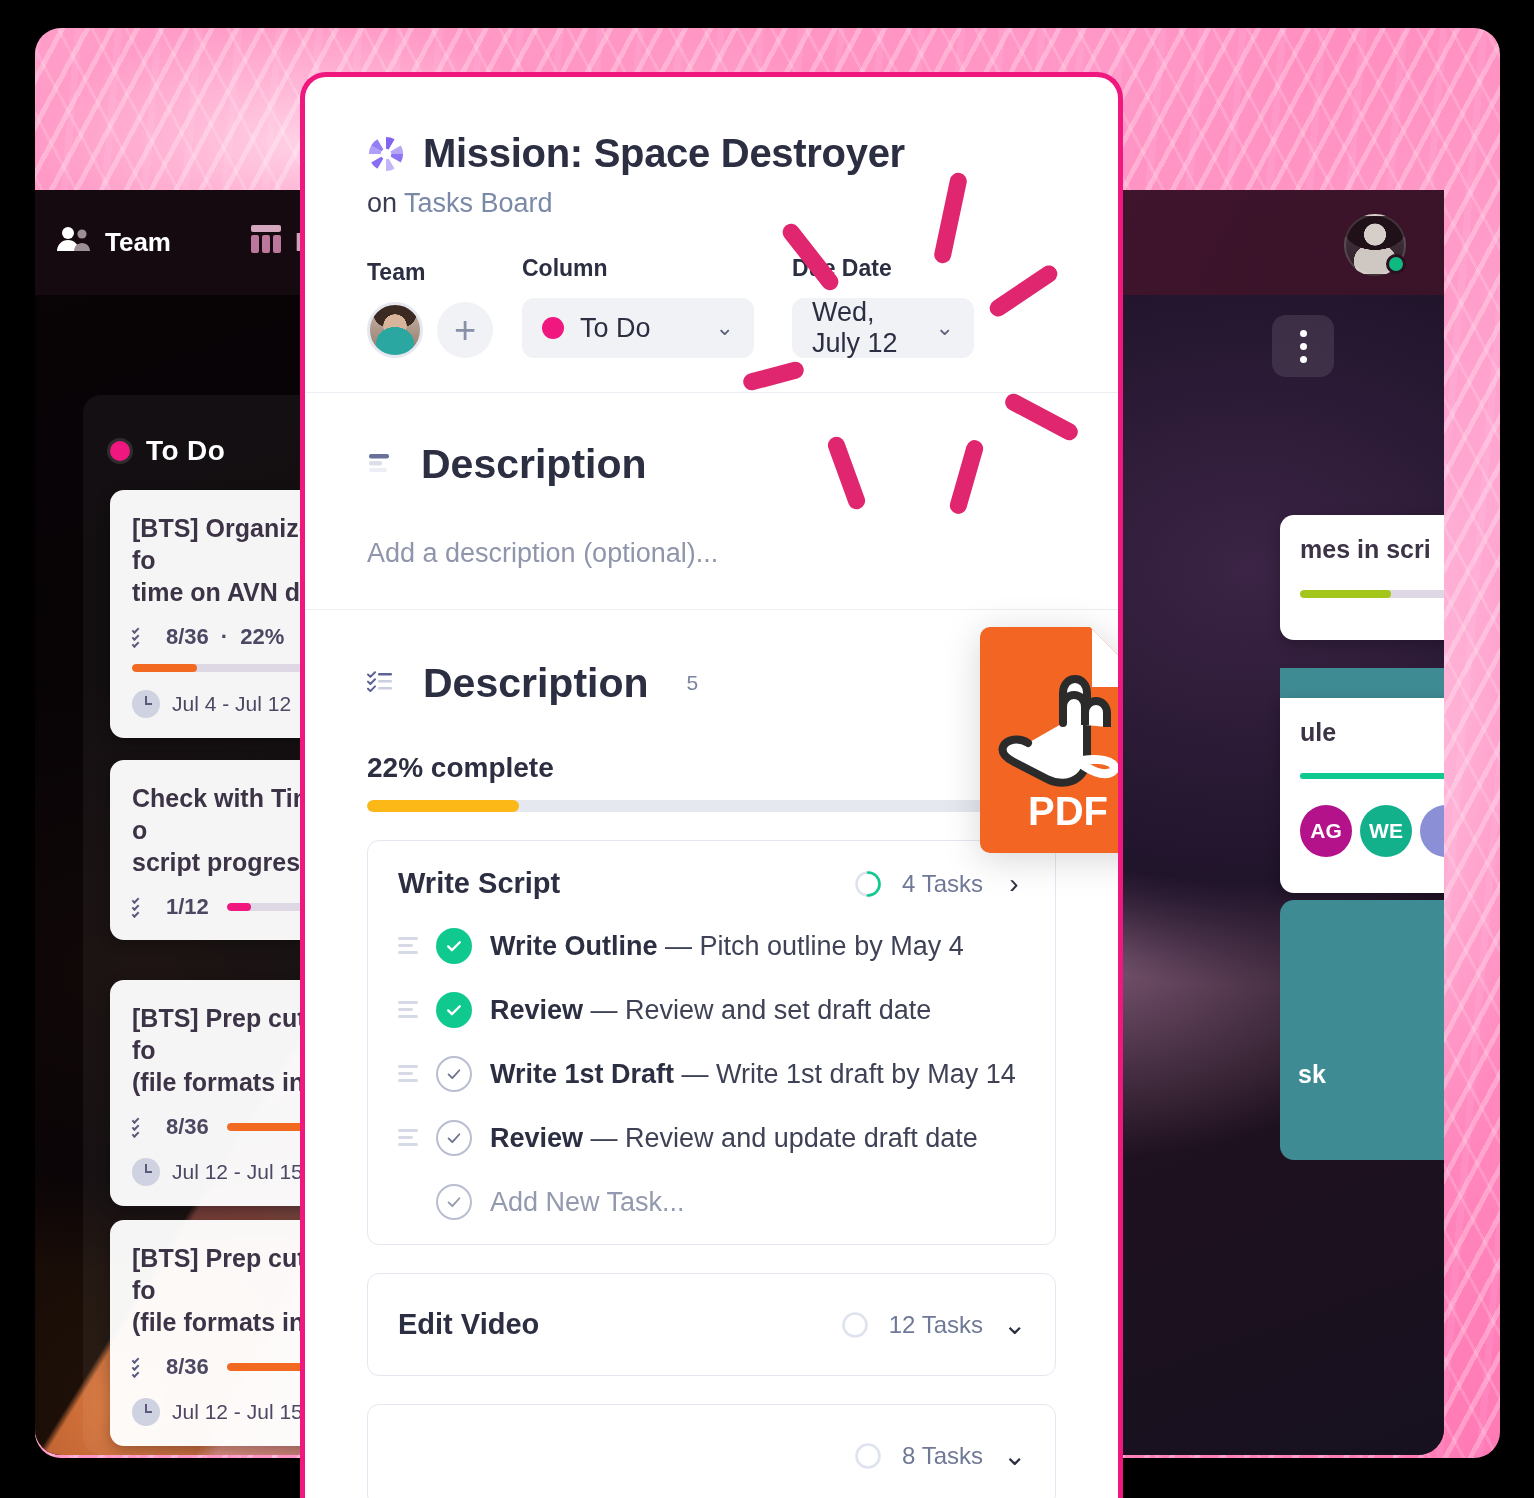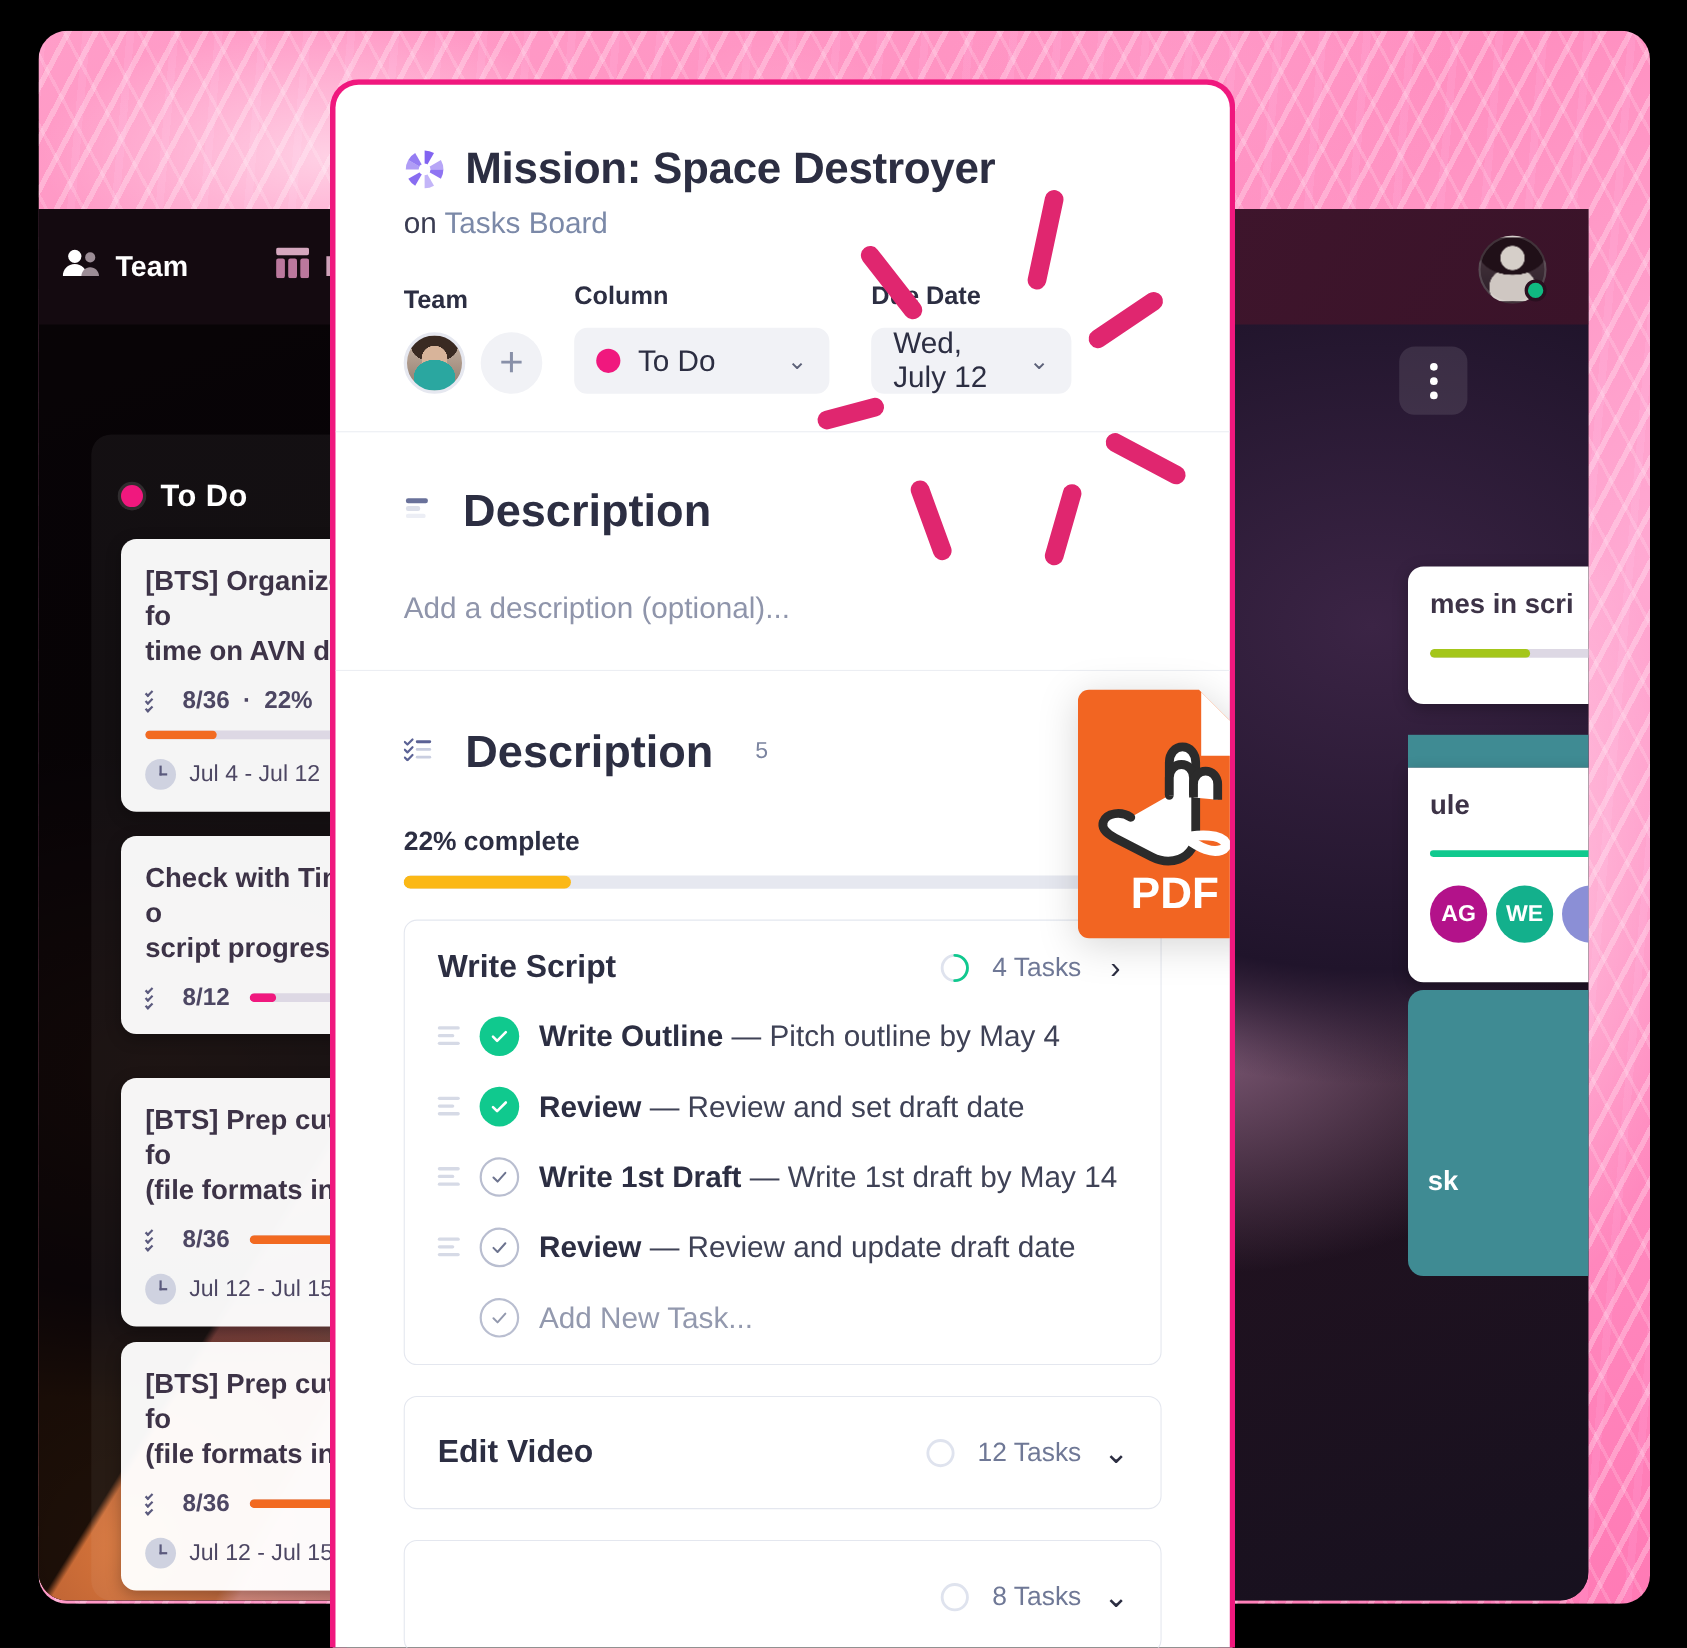--- a/index.html
+++ b/index.html
@@ -148,21 +148,21 @@
   .sec-head{ display:flex; align-items:center; gap:30px; }
   .sec-title{ font-size:41px; font-weight:700; color:#2c2e42;}
   .sec-count{ font-size:21px; color:#7b84a0; margin-left:8px; font-weight:400;}
   .desc-ph{ margin-top:50px; font-size:27px; color:#8f95ab;}
 
   .kebab-btn{ margin-left:auto; width:44px;height:50px;border-radius:11px;background:#f1f2f6;
     display:flex;flex-direction:column;align-items:center;justify-content:center;gap:5px;}
   .kebab-btn i{ width:6px;height:6px;border-radius:50%;background:#5d6480;}
 
   .prog-row{ display:flex; align-items:baseline; justify-content:space-between; margin-top:44px; }
-  .prog-lbl{ font-size:24px; font-weight:600; color:#2c2e42;text-align:center;}
+  .prog-lbl{ font-size:28px; font-weight:600; color:#2c2e42;text-align:center;}
   .prog-tasks{ font-size:16px; color:#6f7896;}
   .prog-track{ height:12px; border-radius:7px; background:#e6e8f0; margin-top:16px; overflow:hidden;}
   .prog-fill{ height:100%; background:#fbb816; border-radius:7px;}
 
   .clbox{ border:1px solid #e4e7ef; border-radius:12px; margin-top:28px; padding:26px 30px 24px; }
   .clbox-head{ display:flex; align-items:center; }
   .clbox-title{ font-size:29px; font-weight:700; color:#2c2e42;}
   .clbox-right{ margin-left:auto; display:flex; align-items:center; gap:20px;}
   .clbox-tasks{ font-size:24px; color:#6f7896;}
   .ring{ width:28px;height:28px; flex:none;}
@@ -267,21 +267,21 @@
       <div class="card-title">Check with Tim o<br>script progress a</div>
       <div class="card-meta">
         <span class="clicon">
             <b></b>
             <b></b>
             <b></b>
             <i></i>
             <i></i>
             <i></i>
           </span>
-        <span>8/12</span>
+        <span>1/12</span>
         <div class="pbar" style="flex:1;margin-top:0;margin-left:6px;">
             <span style="width:22%;background:#f0187e"></span>
           </div>
       </div>
     </div>
 
     <div class="card" style="top:790px;">
       <div class="card-title">[BTS] Prep cut fo<br>(file formats incl</div>
       <div class="card-meta">
         <span class="clicon">

